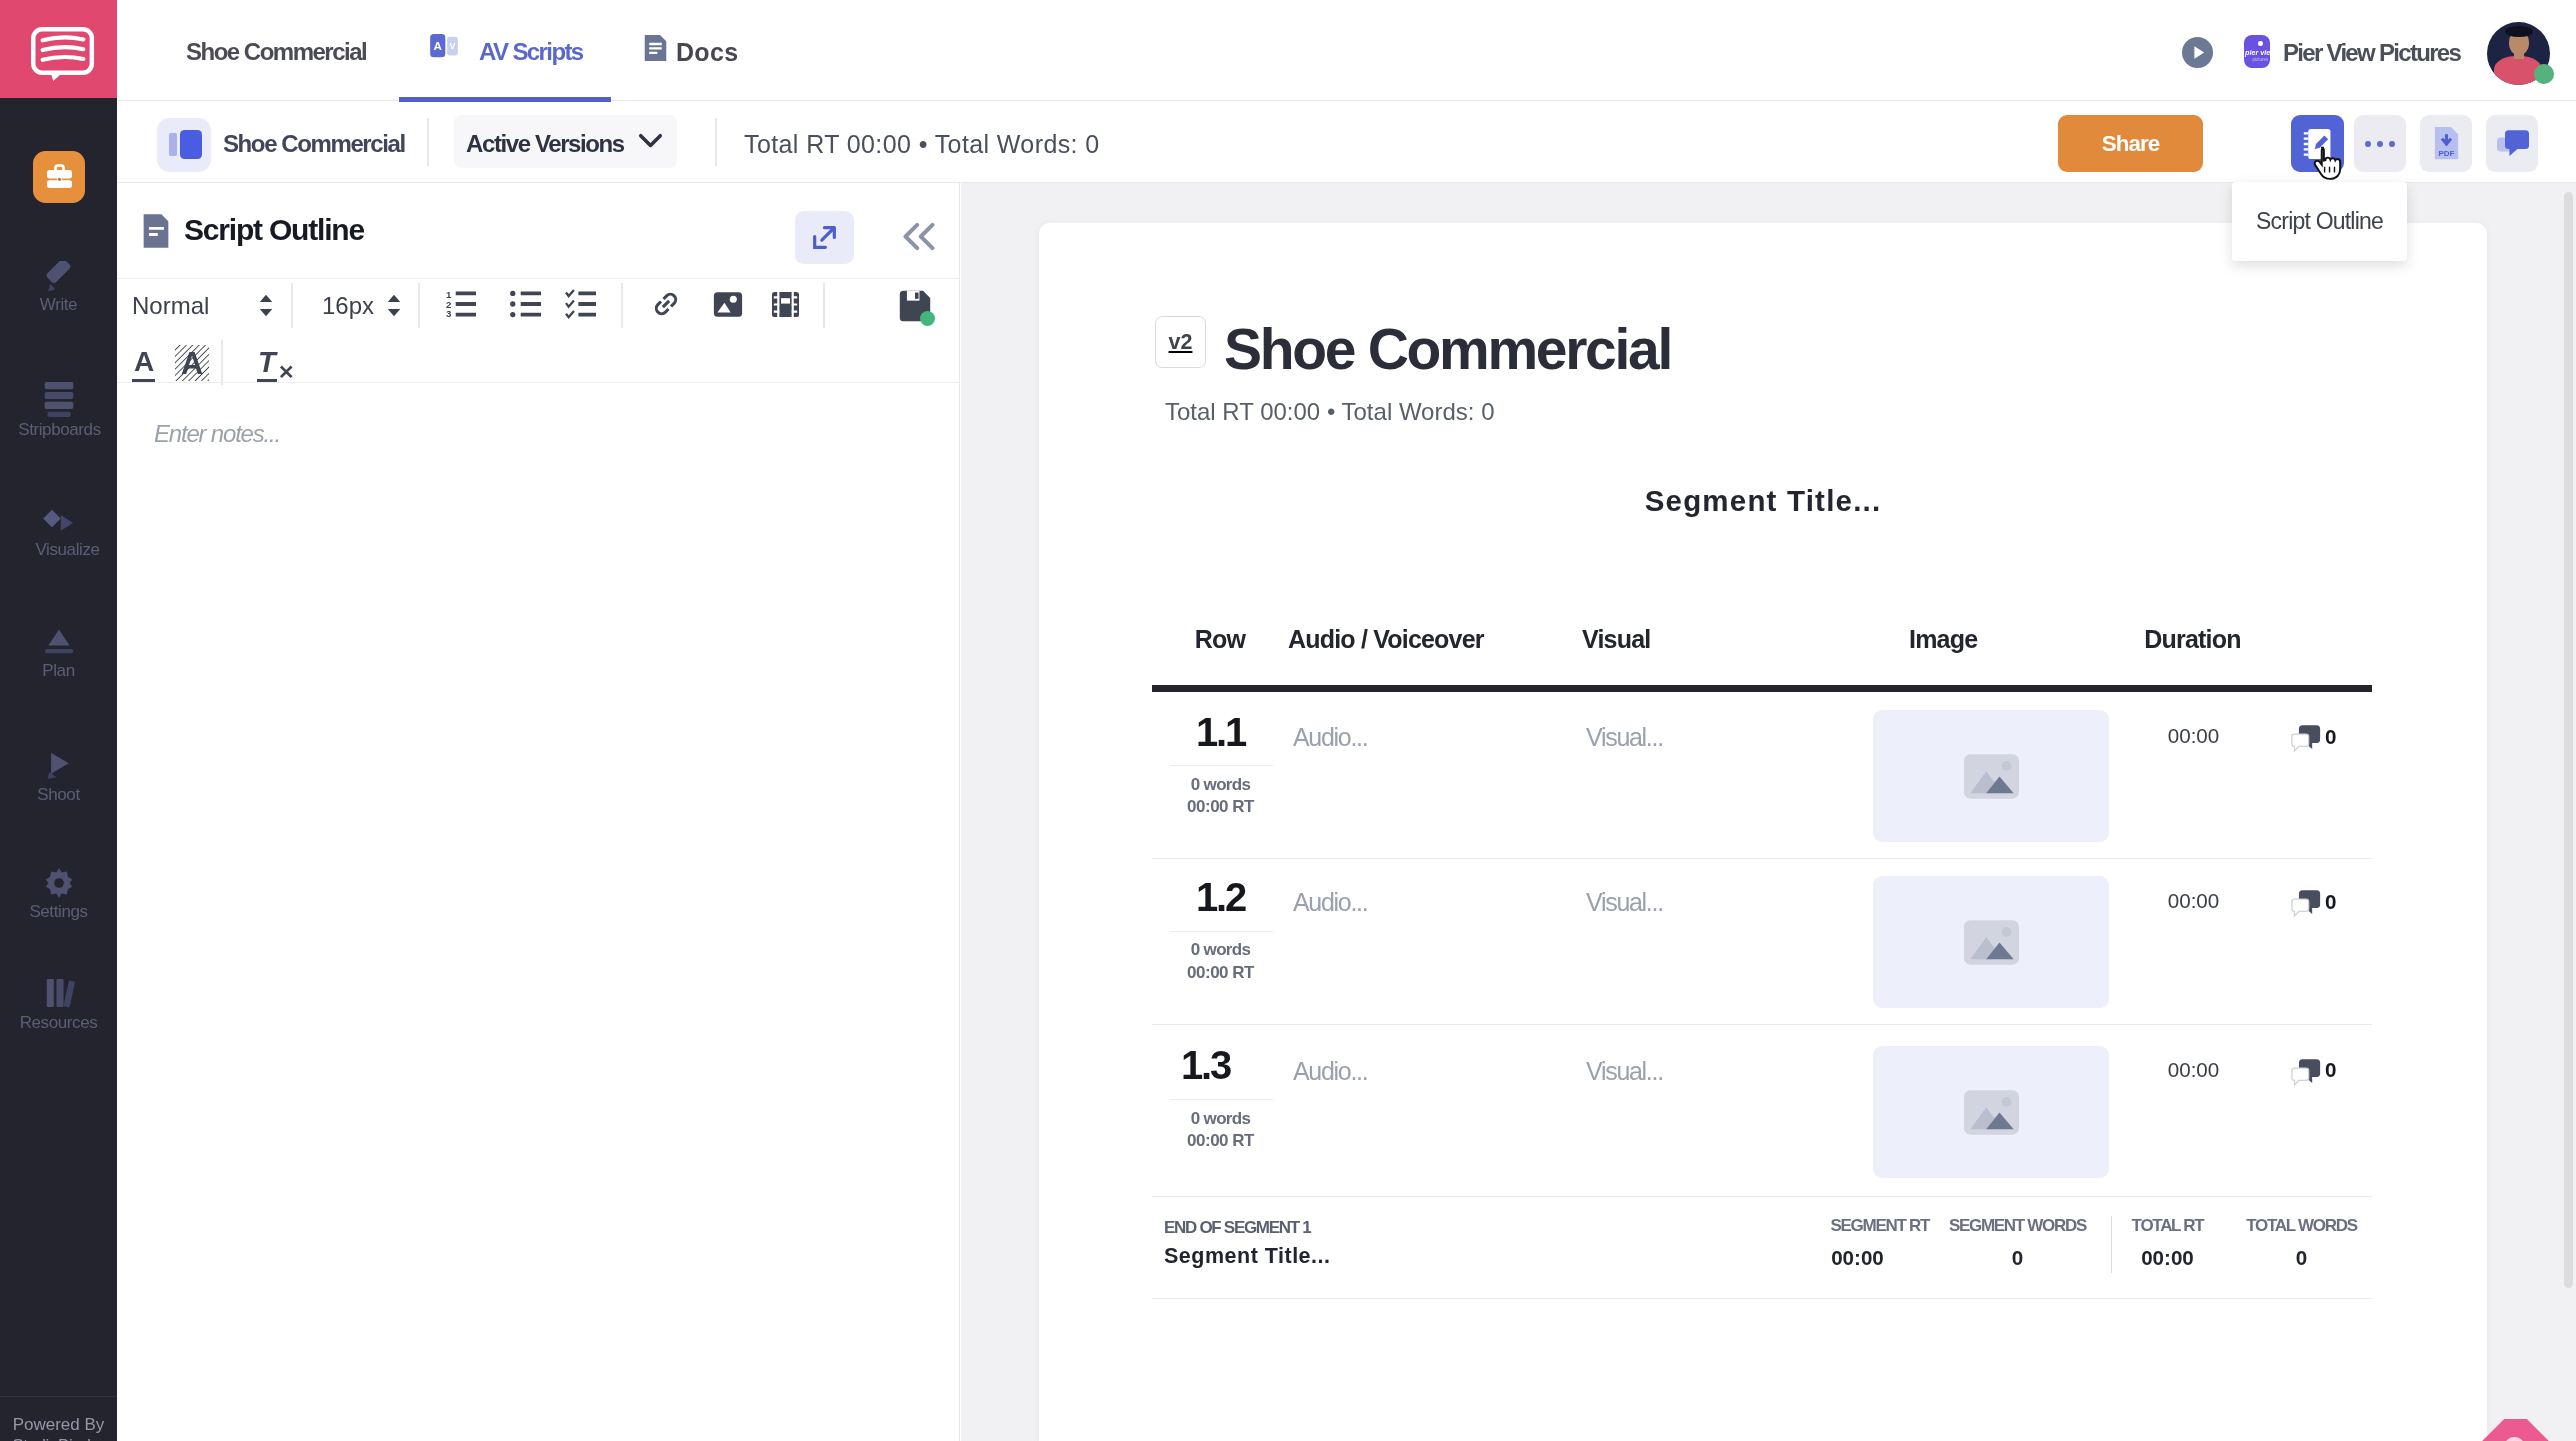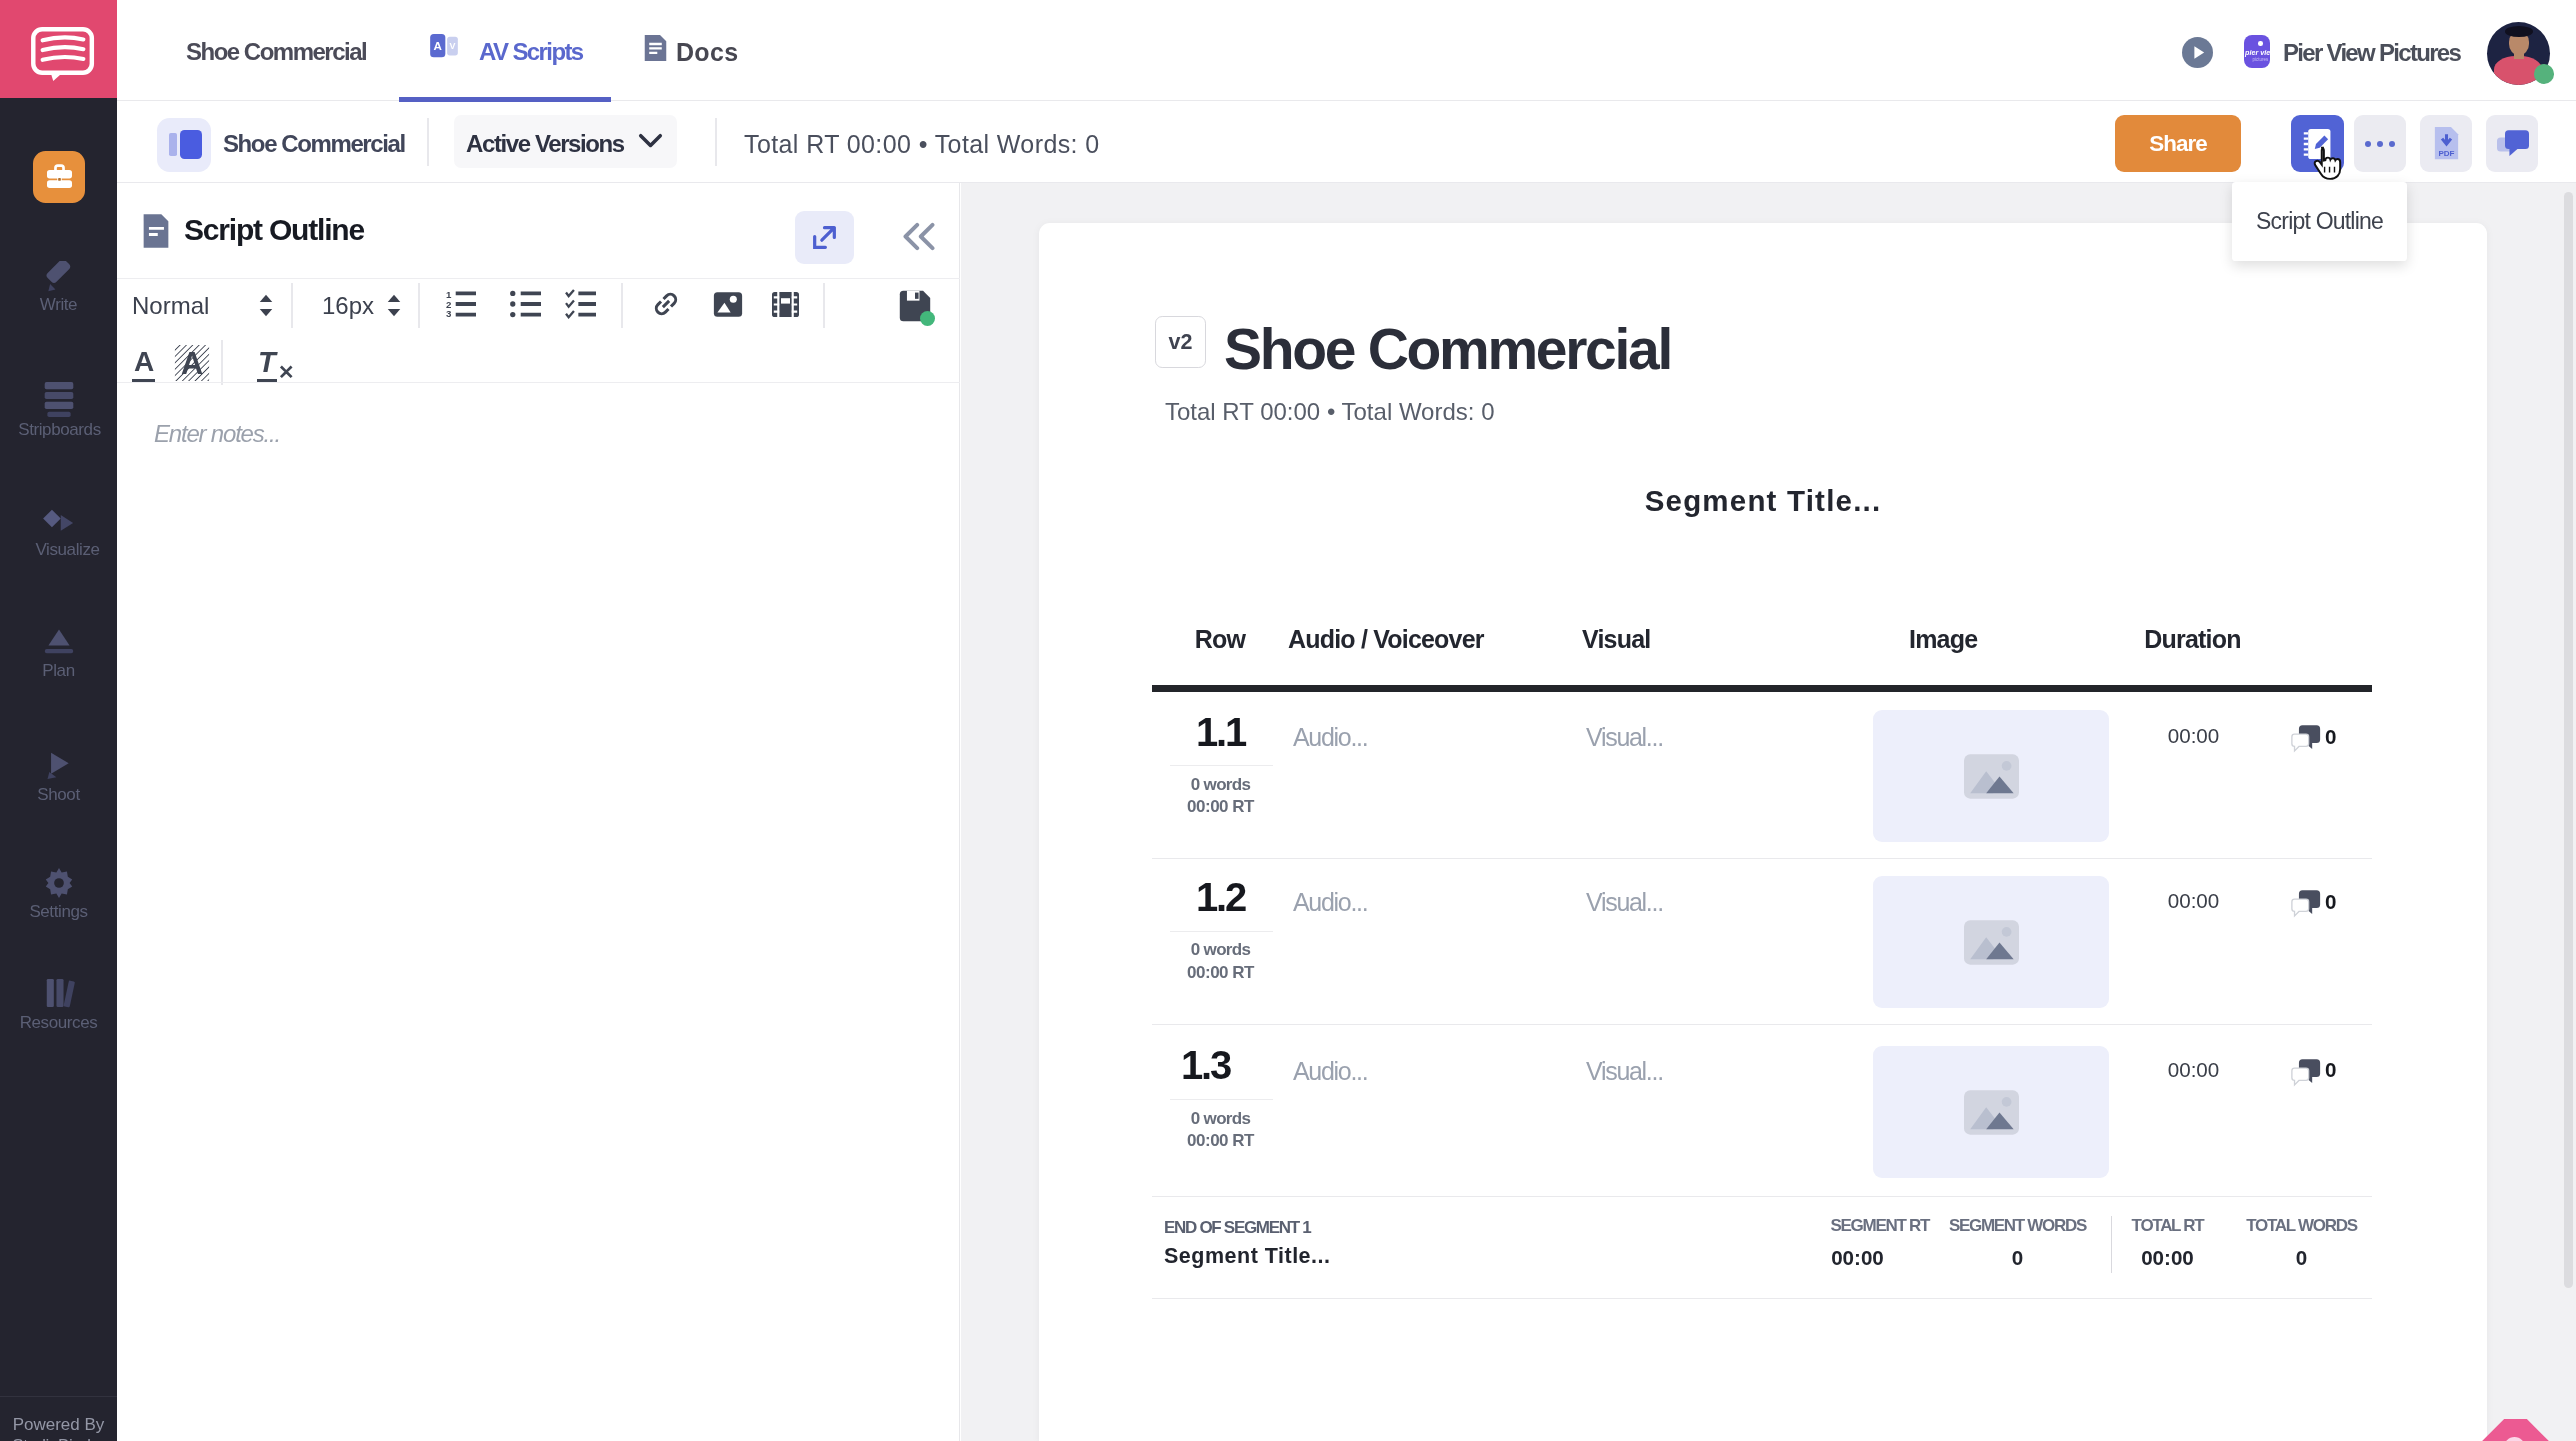--- a/index.html
+++ b/index.html
@@ -132,21 +132,21 @@
   <div class="abs" style="left:106px;top:28px;font-size:24px;font-weight:700;letter-spacing:-1.4px;color:#41465a;">Shoe Commercial</div>
   <div class="abs" style="left:310px;top:16px;width:1.8px;height:48px;background:#e8e8ec;"></div>
   <div class="abs" style="left:337px;top:13.4px;width:223px;height:53px;border-radius:7.2px;background:#f7f7f9;"></div>
   <div class="abs" style="left:349px;top:28px;font-size:24px;font-weight:700;letter-spacing:-1.4px;color:#2e3242;">Active Versions</div>
   <svg class="abs" style="left:521px;top:31px;" width="25" height="16" viewBox="0 0 28 18">
     <path d="M3 3 L14 14 L25 3" fill="none" stroke="#2e3242" stroke-width="4" stroke-linecap="round" stroke-linejoin="round"></path>
   </svg>
   <div class="abs" style="left:598px;top:16px;width:1.8px;height:48px;background:#e8e8ec;"></div>
   <div class="abs" style="left:627px;top:28px;font-size:25px;letter-spacing:0.4px;color:#4a4f5d;">Total RT 00:00 • Total Words: 0</div>
 
-  <div class="abs flex" style="left:1998px;top:13.4px;width:126px;height:57px;border-radius:9px;background:#e28a3b;justify-content:center;">
+  <div class="abs flex" style="left:1941px;top:13.4px;width:145px;height:57px;border-radius:9px;background:#e28a3b;justify-content:center;">
     <span style="font-size:22.4px;font-weight:700;letter-spacing:-0.9px;color:#ffffff;">Share</span>
   </div>
   <div class="abs" style="left:2174px;top:13.4px;width:53px;height:57px;border-radius:9px;background:#5163d5;">
     <svg class="abs" style="left:10.7px;top:11.6px;" width="32" height="34" viewBox="0 0 36 38">
       <rect x="7" y="2" width="25" height="34" rx="3" fill="#ffffff"></rect>
       <path d="M7 7 h-5 M7 13 h-5 M7 19 h-5 M7 25 h-5 M7 31 h-5" stroke="#ffffff" stroke-width="2.6"></path>
       <path d="M25.2 9.5 l4.2 4.2 -9.5 9.5 -5.5 1.3 1.3 -5.5 Z" fill="#5163d5"></path>
     </svg>
   </div>
   <div class="abs" style="left:2237px;top:13.4px;width:52px;height:57px;border-radius:9px;background:#ebebf1;">
@@ -263,21 +263,21 @@
 
   <div class="abs" style="left:37px;top:237px;font-size:24px;font-style:italic;letter-spacing:-1.2px;color:#9ba1ac;">Enter notes...</div>
 </div>
 
 <div class="abs" style="left:961px;top:183px;width:1615px;height:1258px;background:#f1f1f3;">
 
   <div class="abs" style="left:1603px;top:9px;width:9px;height:1096px;border-radius:4.5px;background:#dcdcdf;"></div>
 
   <div class="abs" style="left:78px;top:40px;width:1448px;height:1218px;background:#ffffff;border-radius:10.7px 10.7px 0 0;box-shadow:0 1.8px 9px rgba(0,0,0,0.05);overflow:hidden;">
 
-    <div class="abs flex" style="left:116px;top:93px;width:51px;height:52px;border:1.8px solid #d8d8dd;border-radius:7.2px;justify-content:center;">
+    <div class="abs flex" style="left:116px;top:93px;width:51px;height:52px;border:1.8px solid #d8d8dd;border-radius:7.2px;justify-content:center;text-decoration:underline;">
       <span style="font-size:21.5px;font-weight:700;color:#3f4350;">v2</span>
     </div>
     <div class="abs" style="left:185px;top:93px;font-size:57px;font-weight:700;letter-spacing:-2.3px;color:#2b2e39;">Shoe Commercial</div>
     <div class="abs" style="left:126px;top:175px;font-size:24px;color:#585e6a;">Total RT 00:00 • Total Words: 0</div>
     <div class="abs" style="left:0;top:261px;width:1448px;text-align:center;font-size:29.5px;font-weight:700;letter-spacing:1.2px;color:#23262f;">Segment Title...</div>
 
     <div class="abs" style="left:134px;top:402px;width:94px;text-align:center;font-size:25px;font-weight:700;color:#23262f;letter-spacing:-0.8px;">Row</div>
     <div class="abs" style="left:249px;top:402px;font-size:25px;font-weight:700;color:#23262f;letter-spacing:-0.8px;">Audio / Voiceover</div>
     <div class="abs" style="left:543px;top:402px;font-size:25px;font-weight:700;color:#23262f;letter-spacing:-0.8px;text-align:center;">Visual</div>
     <div class="abs" style="left:870px;top:402px;width:107px;font-size:25px;font-weight:700;color:#23262f;letter-spacing:-0.8px;">Image</div>

